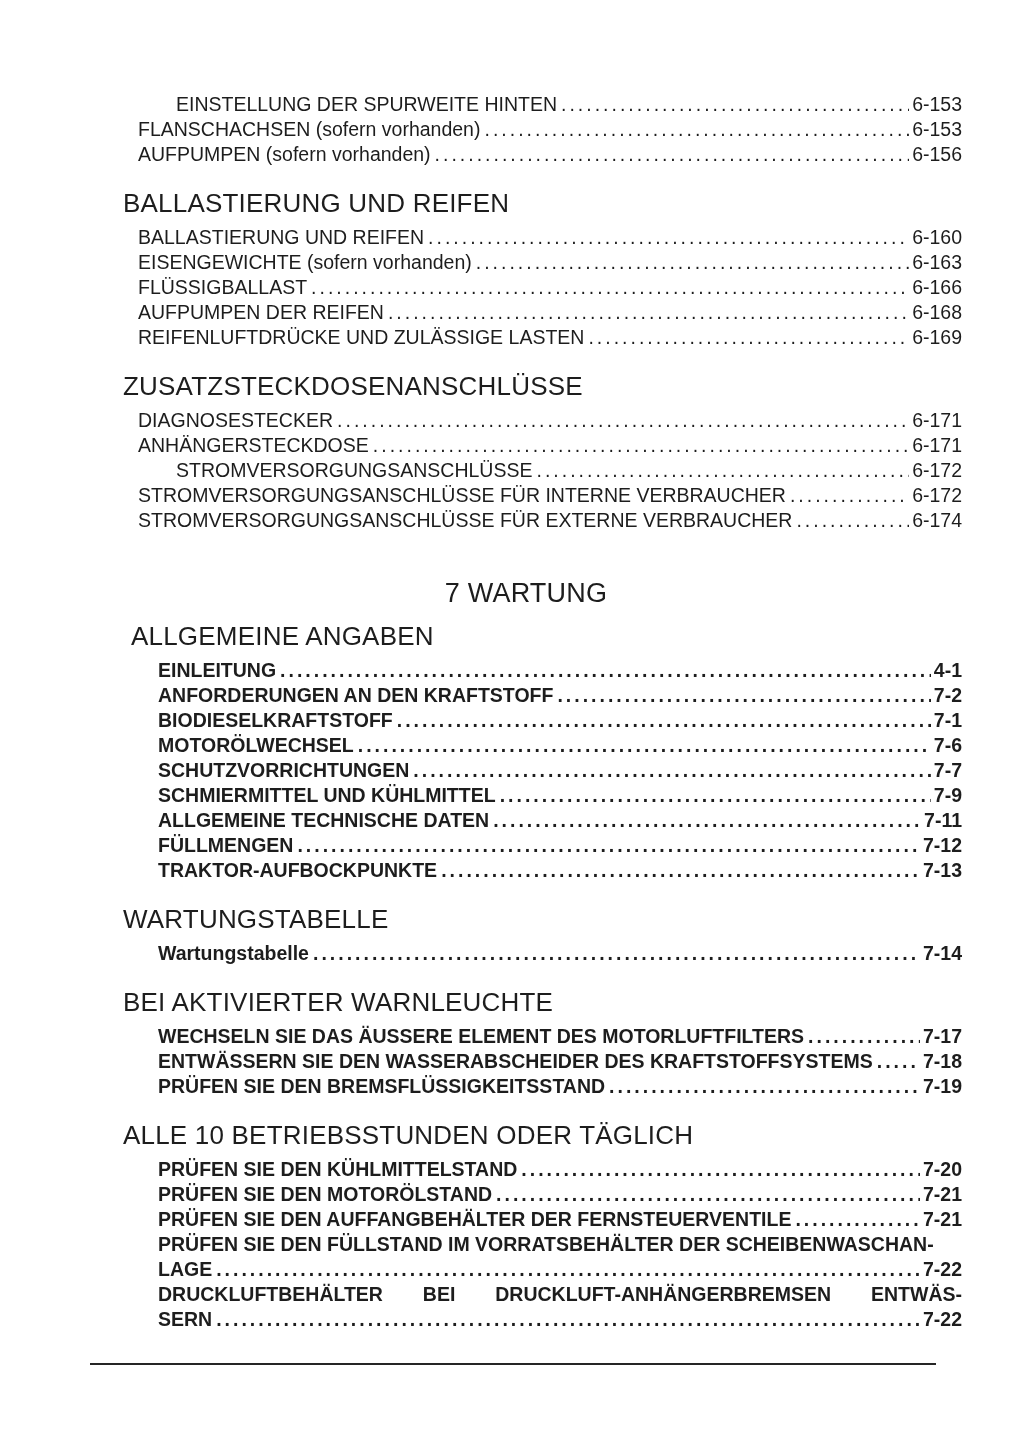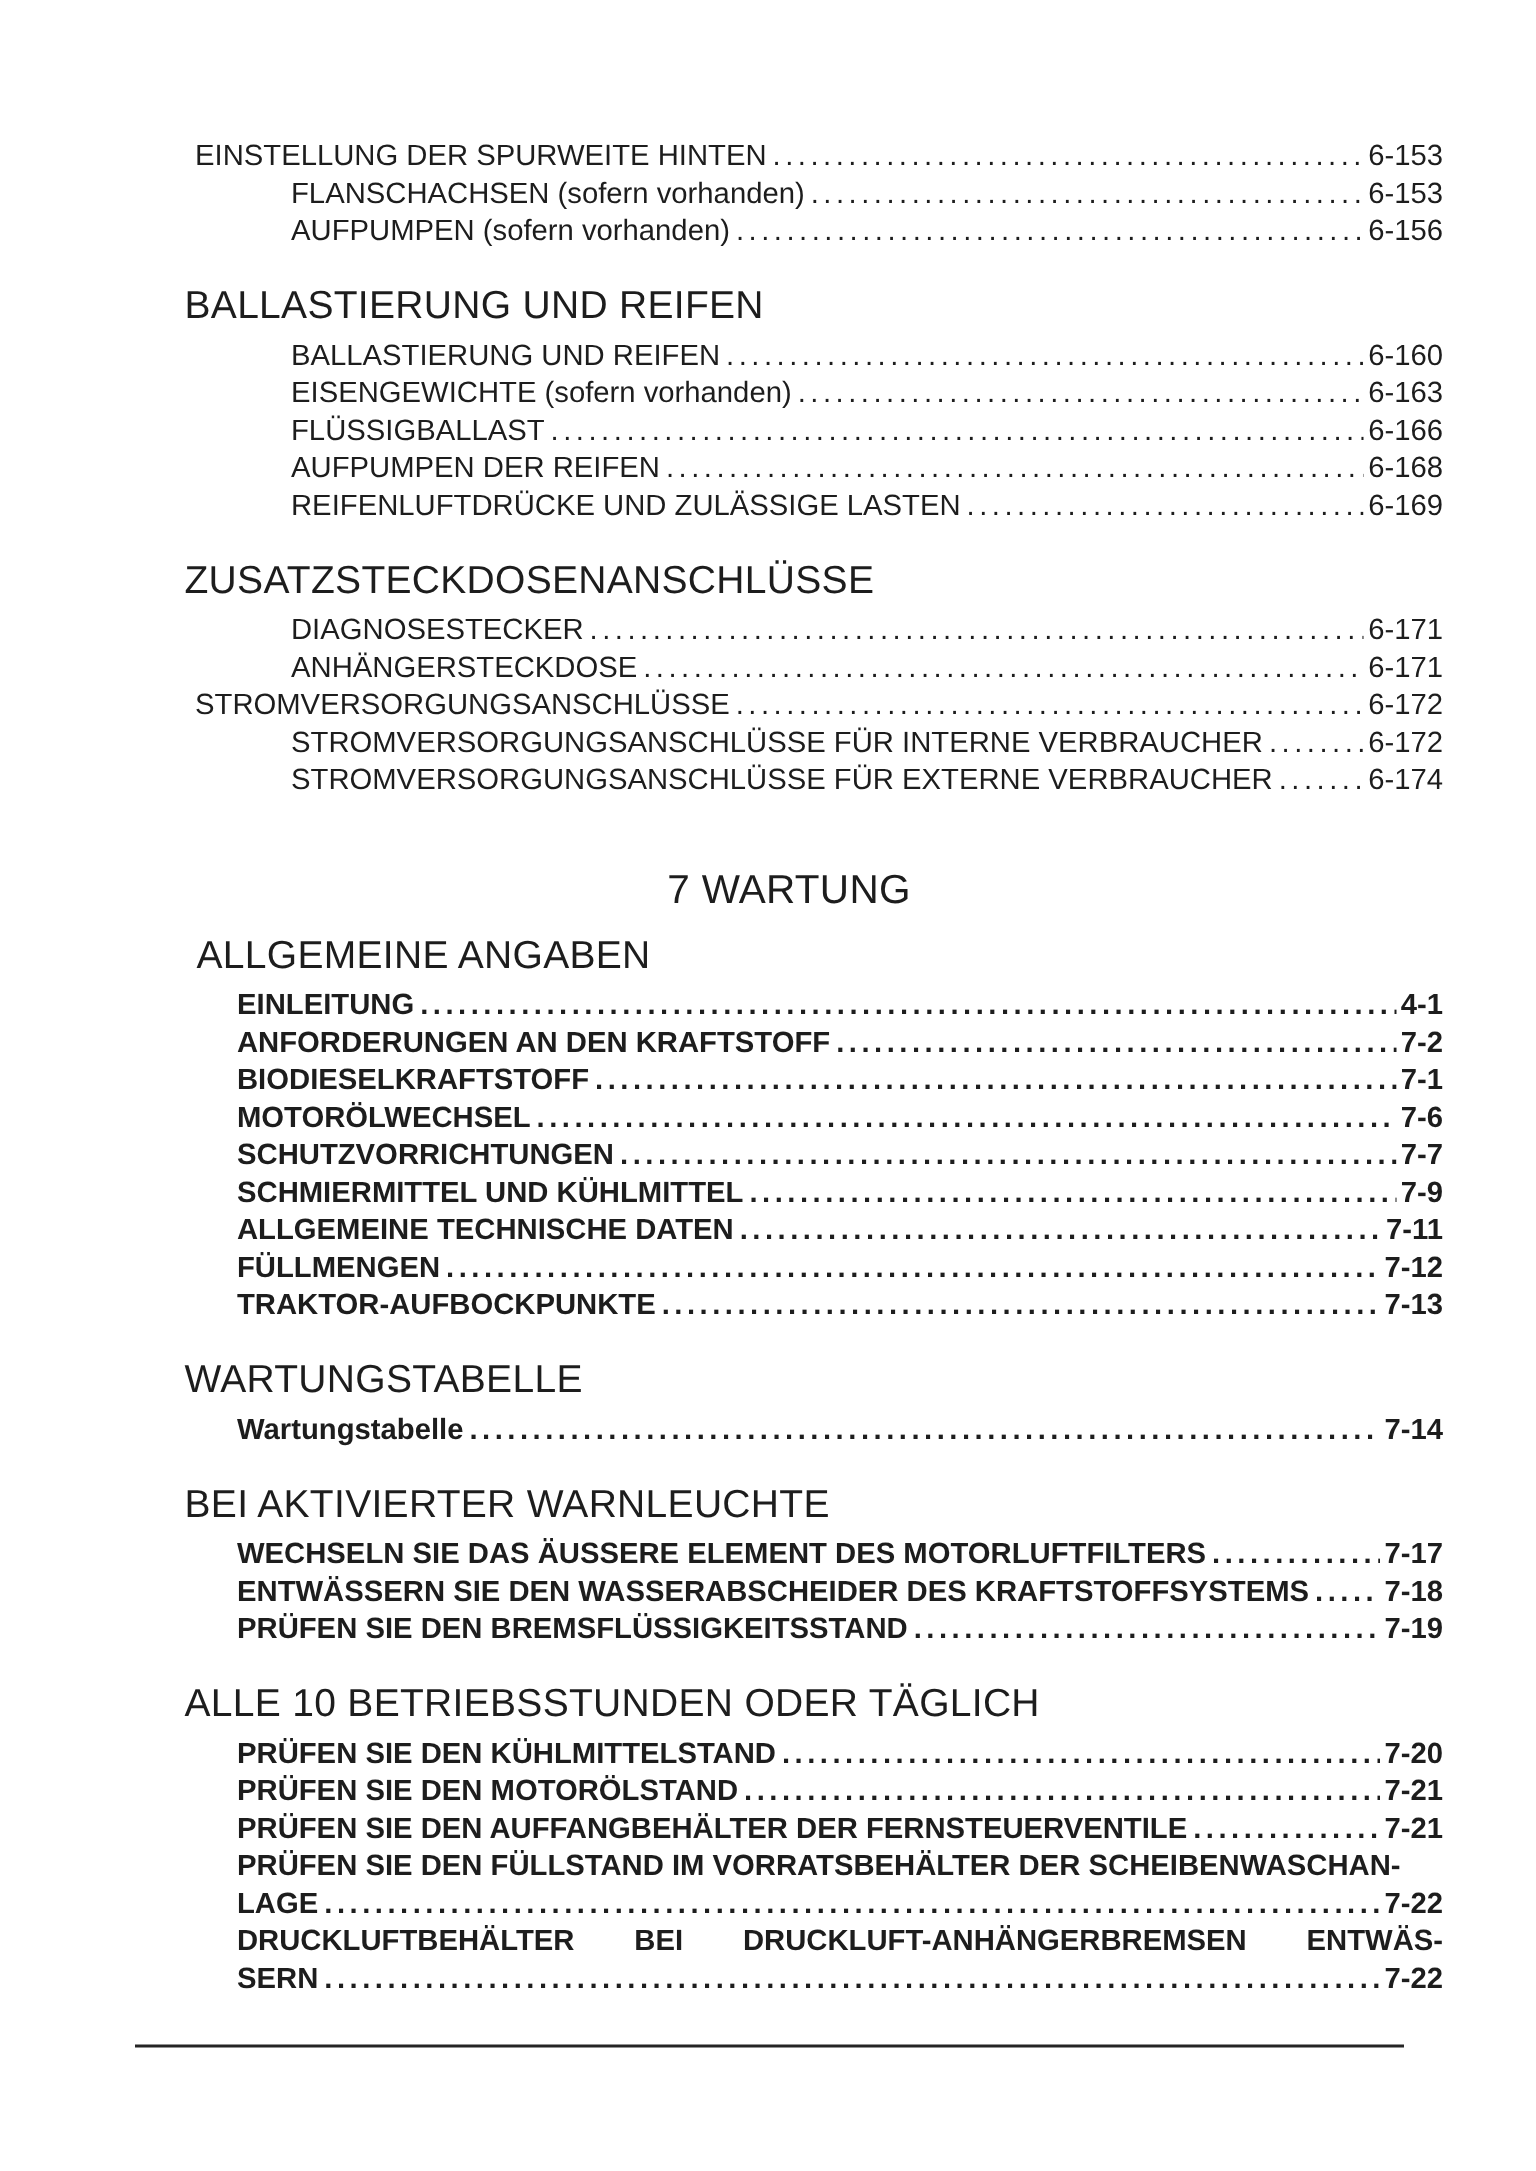--- a/index.html
+++ b/index.html
@@ -25,22 +25,22 @@
     line-height: 25px;
   }
   .wrapline {
     font-size: 19.5px;
     line-height: 25px;
   }
   .justify-last {
     text-align: justify;
     text-align-last: justify;
   }
-  .lvl-a { margin-left: 40px; }
-  .lvl-b { margin-left: 104px; }
+  .lvl-a { margin-left: 86px; }
+  .lvl-b { margin-left: 48px; }
   .lvl-c { margin-left: 68px; font-weight: bold; }
   .entry .txt { flex: 0 1 auto; }
   .leader {
     flex: 1 1 0;
     min-width: 8px;
     overflow: hidden;
     white-space: nowrap;
     margin: 0 3px 0 4px;
   }
   .leader::after {

